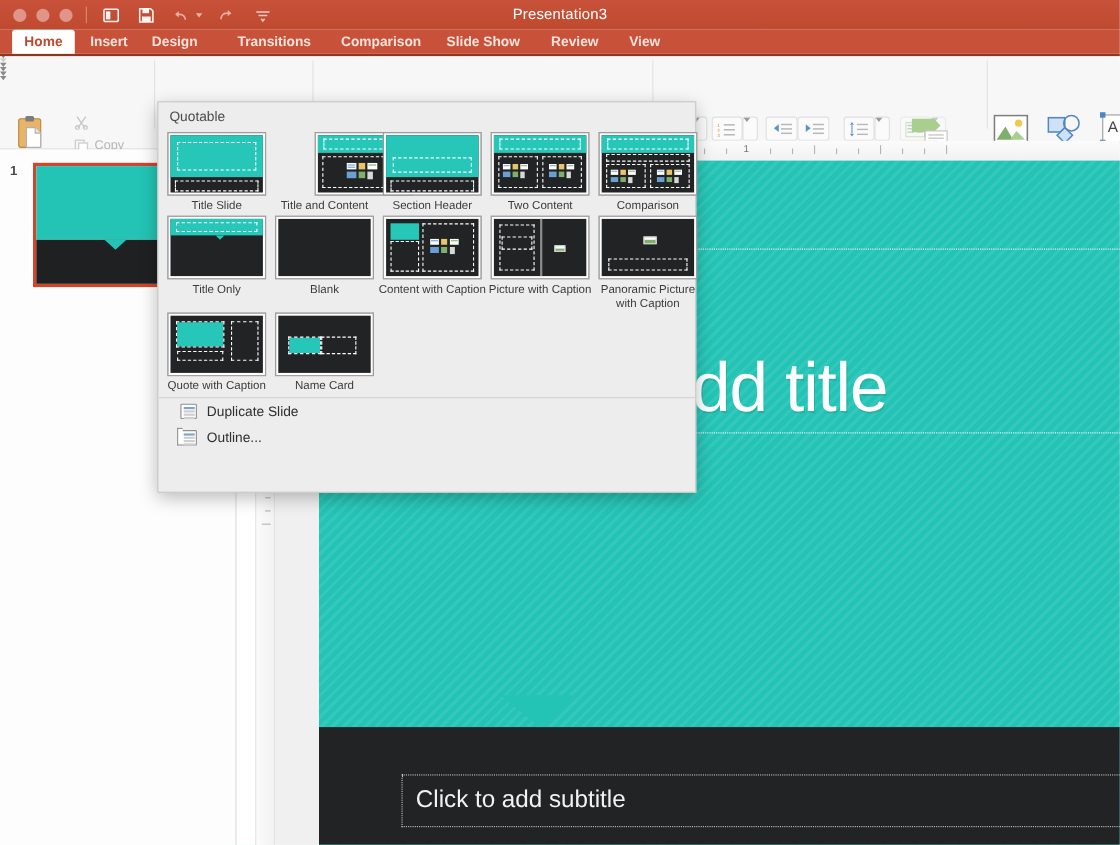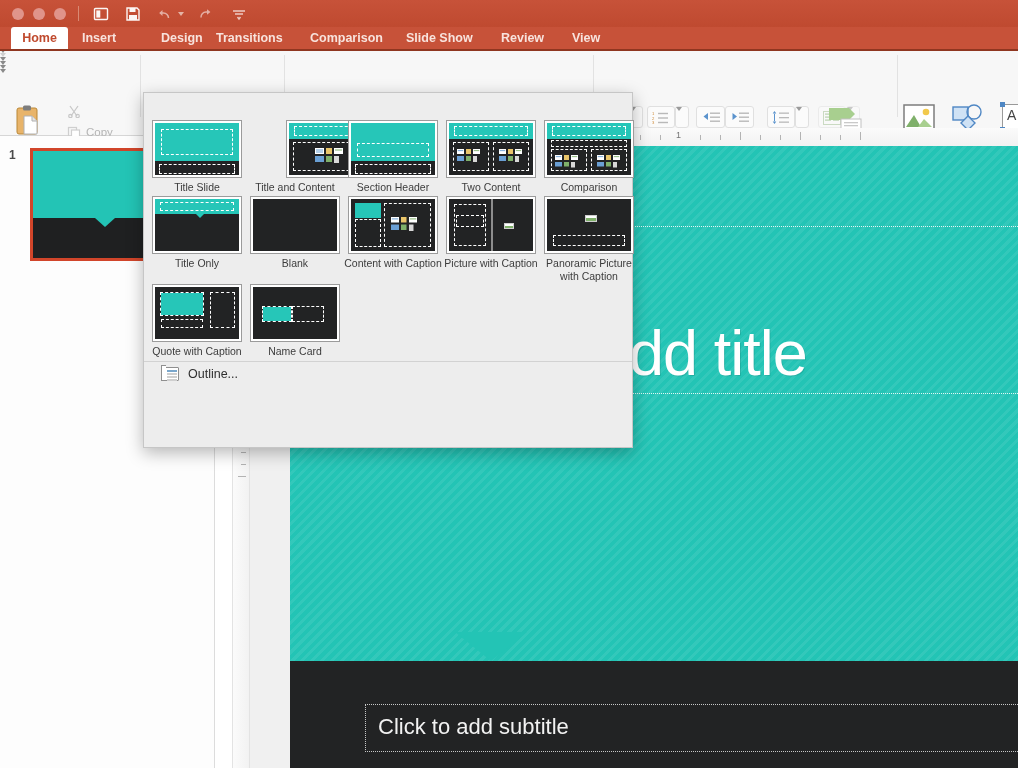--- a/index.html
+++ b/index.html
@@ -238,26 +238,27 @@
       <path d="M5 12.5 a5 5 0 0 1 5 -5.5 h3" fill="none" stroke="#fff" stroke-width="1.5"></path>
       <path d="M11 4.2 L14.4 7 L11 9.8 Z" fill="#fff"></path>
     </svg>
   </div>
   <div class="tbicon" style="left:230px; opacity:.7;">
     <svg width="18" height="18" viewBox="0 0 18 18">
       <path d="M3 6 H15 M5 9 H13 M7.5 12 L9 14 L10.5 12" fill="none" stroke="#fff" stroke-width="1.4"></path>
     </svg>
   </div>
 
+  <div id="win-title">Presentation3</div>
 </div>
 
 <div id="tabbar">
   <div class="tab active" style="left:11px;width:57px;text-align:center;padding:0;">Home</div>
   <div class="tab" style="left:72px;">Insert</div>
-  <div class="tab" style="left:151px;">Design</div>
+  <div class="tab" style="left:128px;">Design</div>
   <div class="tab" style="left:206px;">Transitions</div>
   <div class="tab" style="left:300px;">Comparison</div>
   <div class="tab" style="left:396px;">Slide Show</div>
   <div class="tab" style="left:491px;">Review</div>
   <div class="tab" style="left:562px;">View</div>
 </div>
 
 <div id="ribbon">
 
   <div id="paste-icon">
@@ -626,20 +627,21 @@
     <div id="title-ph">
       <span>Click to add title</span>
     </div>
     <div id="sub-ph">
       <span>Click to add subtitle</span>
     </div>
   </div>
 </div>
 
 <div id="dropdown">
+  <div id="dd-header">Quotable</div>
 
   <div id="dd-grid">
 
     <div class="ly" style="left:0px; top:0px;text-decoration:underline;">
       <div class="ly-thumb">
         <div class="t-band" style="left:0;top:0;width:100%;height:38px;"></div>
         <div class="dash" style="left:6px;top:6px;right:6px;height:26px;"></div>
         <div class="dash" style="left:4px;top:41px;right:4px;height:10px;"></div>
       </div>
       <div class="ly-label">Title Slide</div>
@@ -818,17 +820,21 @@
       </div>
       <div class="ly-label">Name Card</div>
     </div>
 
   </div>
 
   <div id="dd-sep"></div>
 
   <div id="dd-menu">
     <div class="dd-item">
+      <span class="dd-ico"></span>
+      <span>Duplicate Slide</span>
+    </div>
+    <div class="dd-item">
       <span class="dd-ico stack"></span>
       <span>Outline...</span>
     </div>
   </div>
 </div>
 
 </body></html>

